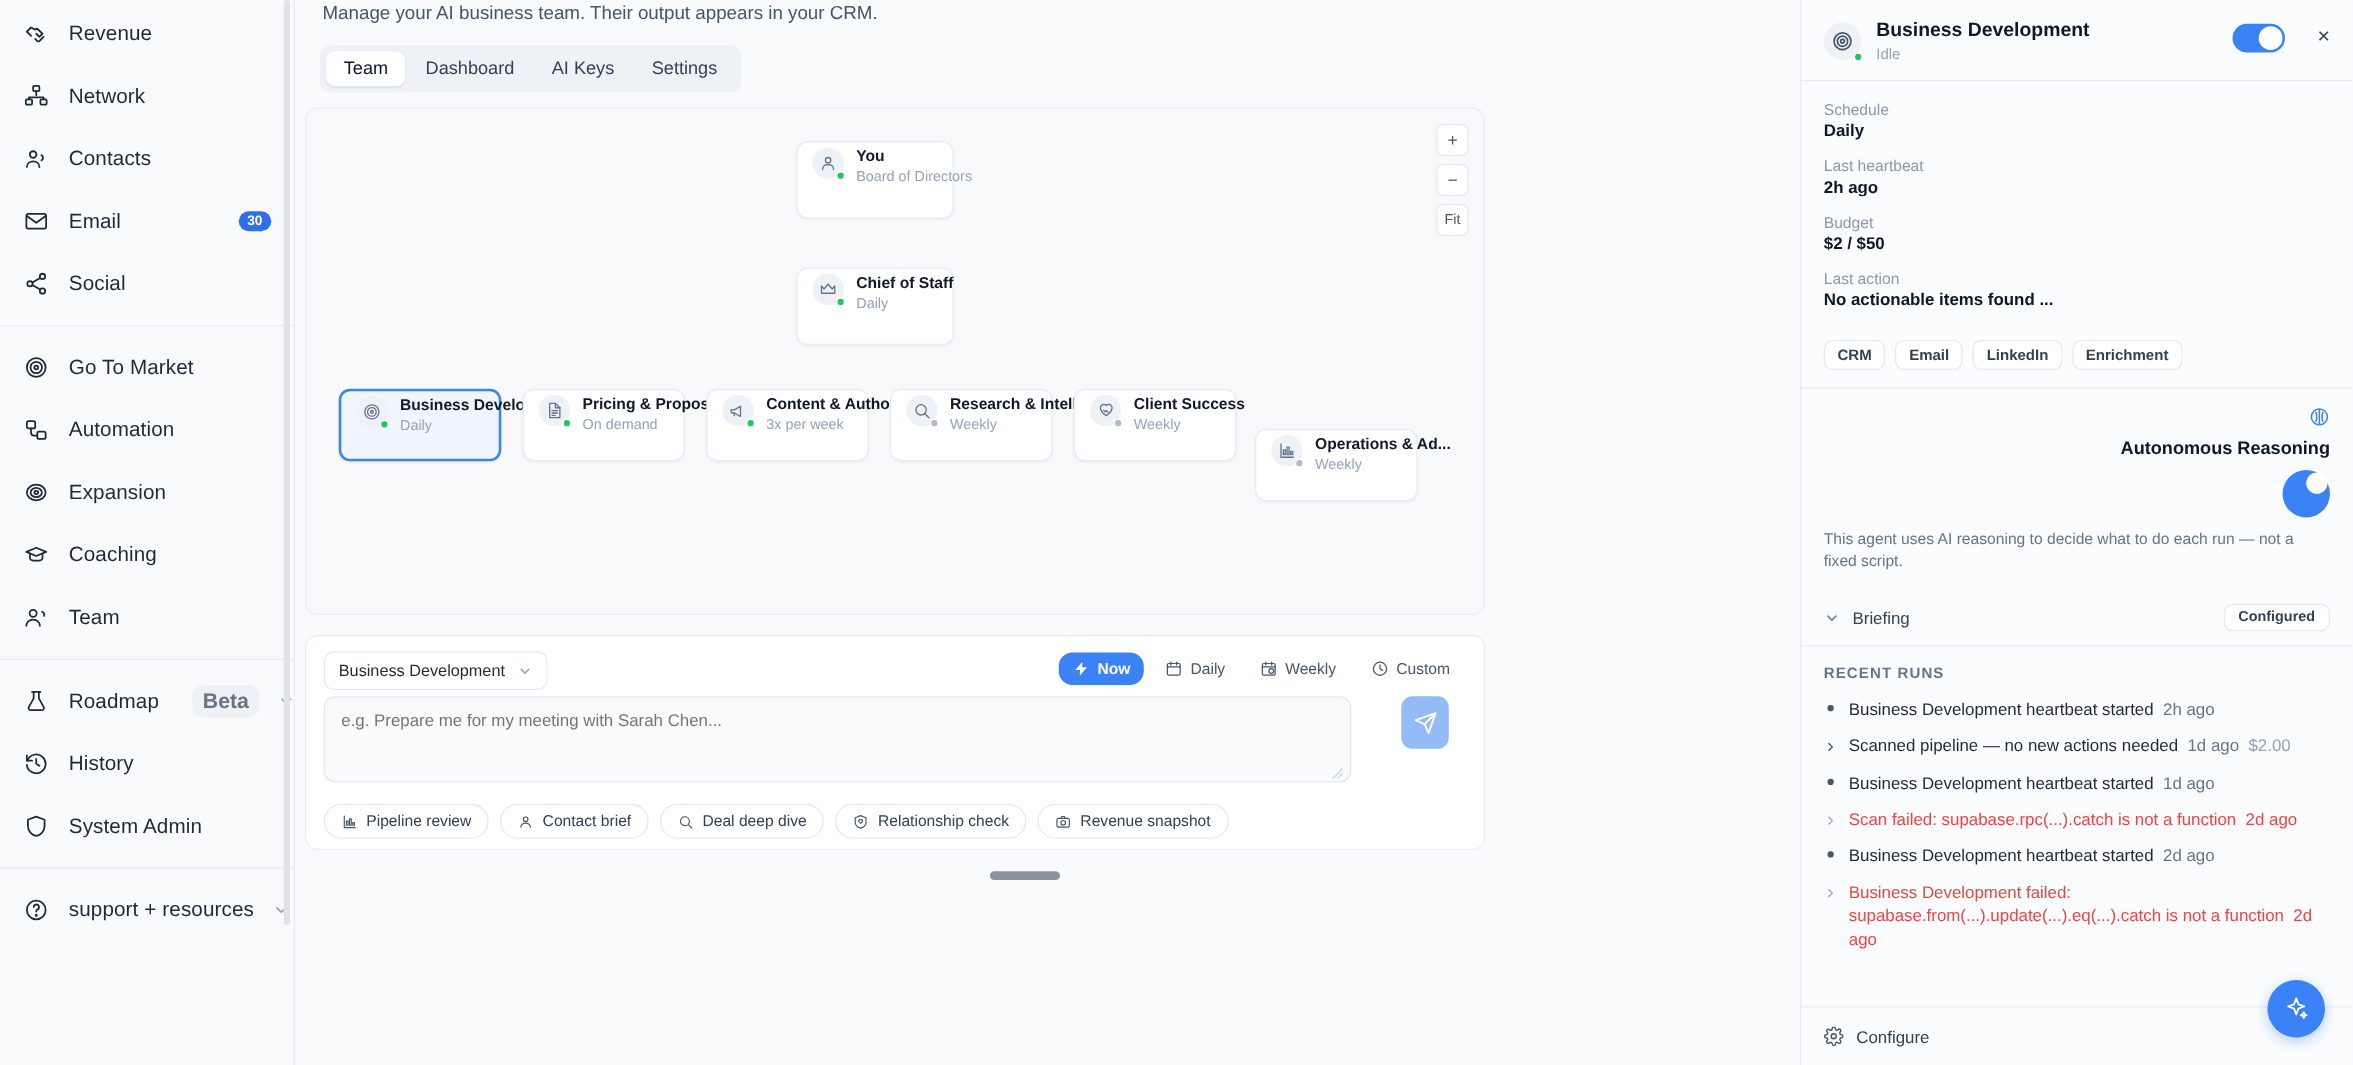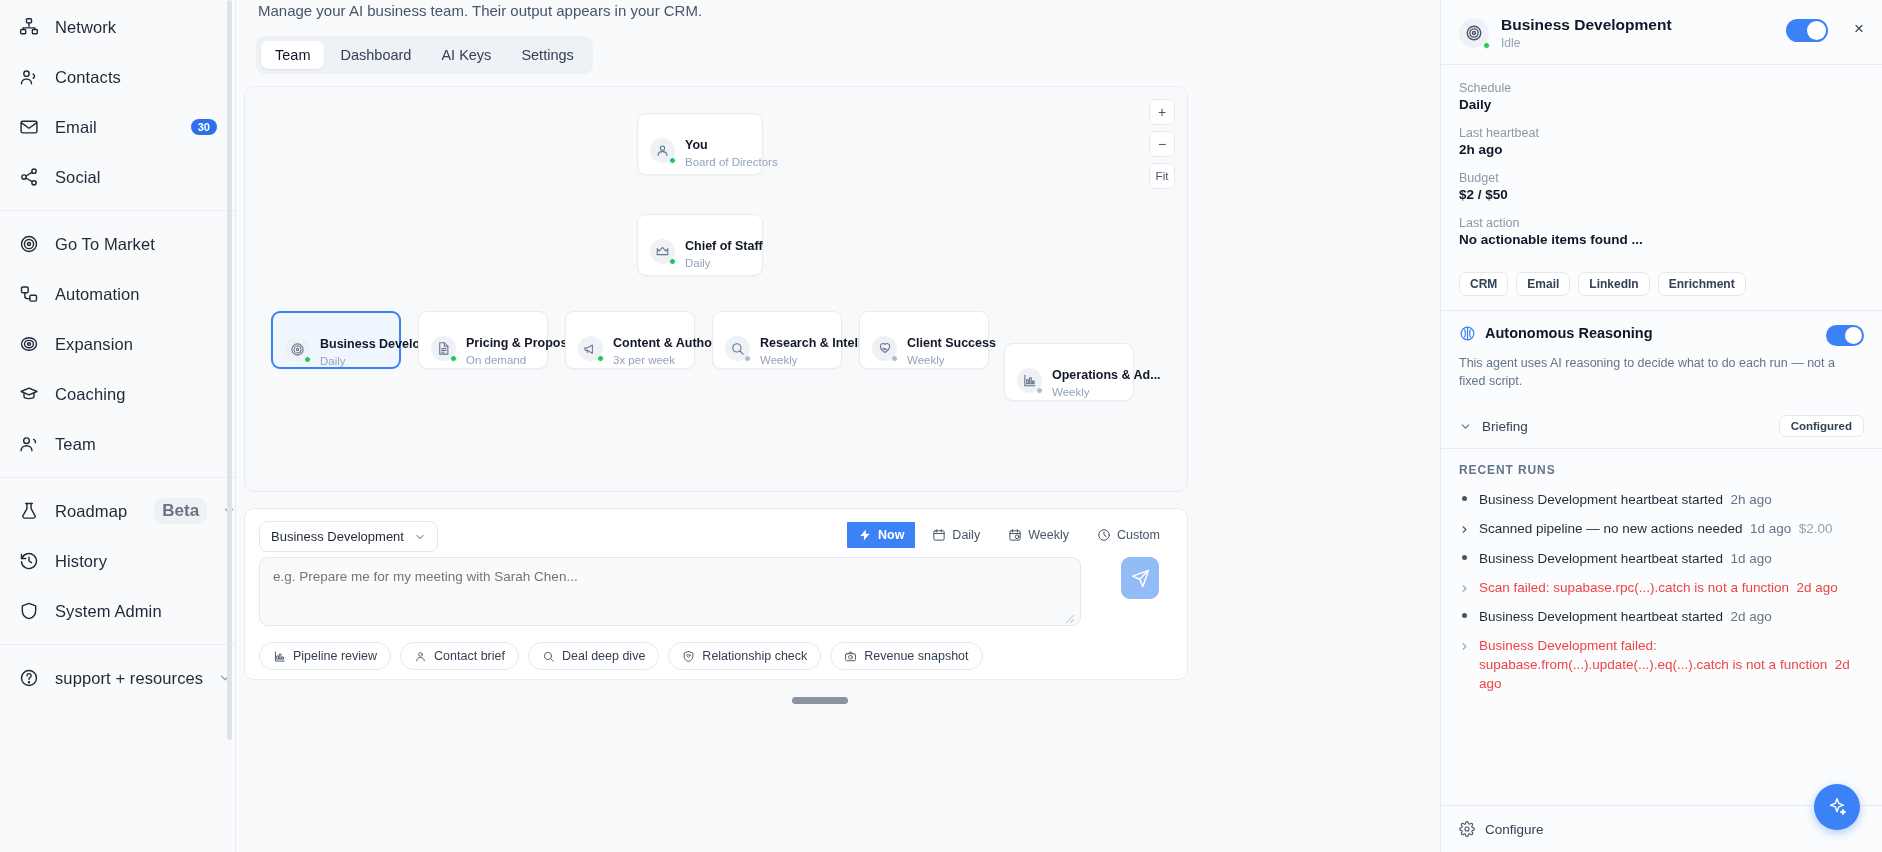--- a/index.html
+++ b/index.html
@@ -86,21 +86,21 @@
   }
   .zoombtn.fit { font-size: 11.5px; }
 
   .node {
     position: absolute;
     background: #ffffff;
     border: 1px solid #e8ecf1;
     border-radius: 9px;
     box-shadow: 0 1px 2px rgba(15,23,42,.04);
     display: flex; align-items: flex-start; gap: 10px;
-    padding: 24px 12px;
+    padding: 4px 12px;
   }
   .node-av {
     width: 25px; height: 25px; border-radius: 50%;
     background: #eef1f5; color: #64748b;
     display: flex; align-items: center; justify-content: center;
     position: relative; flex: 0 0 25px;
   }
   .dot {
     position: absolute; right: -1px; bottom: -1px;
     width: 7px; height: 7px; border-radius: 50%;
@@ -130,21 +130,21 @@
   .agent-select {
     display: inline-flex; align-items: center; gap: 10px;
     border: 1px solid #e5e9ef; border-radius: 8px;
     background: #fff; padding: 7px 11px;
     font-size: 13px; color: #1f2937; cursor: pointer;
   }
   .sched-group { position: absolute; right: 16px; top: 13px; display: flex; align-items: center; gap: 6px; }
   .sched-btn {
     display: inline-flex; align-items: center; gap: 6px;
     font-size: 12.5px; color: #475569;
-    padding: 6px 11px; border-radius: 1px; cursor: pointer; white-space: nowrap;
+    padding: 6px 11px; border-radius: 11px; cursor: pointer; white-space: nowrap;
   }
   .sched-btn.active { background: #3b82f6; color: #fff; font-weight: 600; }
   .prompt-wrap { position: relative; margin: 2px 14px 0 14px; }
   .prompt {
     width: 822px; height: 69px;
     border: 1px solid #e5e9ef; border-radius: 9px;
     background: #f9fafb;
     padding: 11px 13px; font-size: 13.5px; color: #94a3b8;
     resize: none; outline: none;
     font-family: "Liberation Sans", sans-serif;
@@ -196,21 +196,21 @@
   .divider { height: 1px; background: #e8ecf1; }
 
   .meta { display: grid; grid-template-columns: 1fr; gap: 14px 0px; padding: 16px 18px 14px 18px; }
   .meta-k { font-size: 12.5px; color: #8c98a8; }
   .meta-v { font-size: 13.5px; color: #0f172a; font-weight: 700; margin-top: 2px; white-space: nowrap; overflow: hidden; text-overflow: ellipsis; }
 
   .desc { padding: 14px 18px 0 18px; font-size: 13.5px; color: #475569; line-height: 1.45; }
   .tags { display: flex; gap: 8px; padding: 11px 18px 14px 18px; }
   .tag { border: 1px solid #e5e9ef; border-radius: 7px; background: #fff; padding: 4px 10px; font-size: 12px; color: #334155; font-weight: 600; }
 
-  .reason-row { display: flex; align-items: flex-start; gap: 9px; padding: 14px 18px 0 18px; }
+  .reason-row { display: flex; align-items: flex-end; gap: 9px; padding: 14px 18px 0 18px; flex-direction: column; }
   .reason-title { font-size: 14.5px; font-weight: 700; color: #0f172a; }
   .toggle.sm { width: 38px; height: 21px; margin-top: 0; flex: 0 0 38px;}
   .toggle.sm .knob { width: 17px; height: 17px; }
   .reason-desc { padding: 8px 18px 14px 18px; font-size: 12.5px; color: #64748b; line-height: 1.45; }
 
   .briefing-row { display: flex; align-items: center; padding: 11px 18px 11px 18px; }
   .briefing-lbl { font-size: 13.5px; color: #334155; margin-left: 10px; }
   .configured { margin-left: auto; border: 1px solid #e5e9ef; border-radius: 7px; background: #fff; padding: 4px 11px; font-size: 11.5px; color: #334155; font-weight: 600; }
 
   .runs-hd { padding: 14px 18px 8px 18px; font-size: 12px; font-weight: 700; color: #64748b; letter-spacing: .9px; }
@@ -240,20 +240,30 @@
   }
   svg { display: block; }
 </style>
 </head>
 <body>
 
 <div class="app">
 
   <nav class="sidebar">
     <div id="sidebar-body">
+        <div class="nav-item">
+          <span class="ico">
+            <svg width="20" height="20" viewBox="0 0 24 24" fill="none" stroke="currentColor" stroke-width="1.7" stroke-linecap="round" stroke-linejoin="round">
+              <path d="M11 17l2 2a1.4 1.4 0 0 0 2 0l4-4"></path>
+              <path d="M3 10l4-4 4 2 2-1 5 5-3 3-3-3"></path>
+              <path d="M3 10l4 4"></path>
+            </svg>
+          </span>
+          <span class="lbl">Revenue</span>
+        </div>
         <div class="nav-item">
           <span class="ico">
             <svg width="20" height="20" viewBox="0 0 24 24" fill="none" stroke="currentColor" stroke-width="1.7" stroke-linecap="round" stroke-linejoin="round">
               <rect x="9" y="2" width="6" height="5" rx="1"></rect>
               <rect x="2" y="15" width="6" height="5" rx="1"></rect>
               <rect x="16" y="15" width="6" height="5" rx="1"></rect>
               <path d="M12 7v4M5 15v-2h14v2"></path>
             </svg>
           </span>
           <span class="lbl">Network</span>

